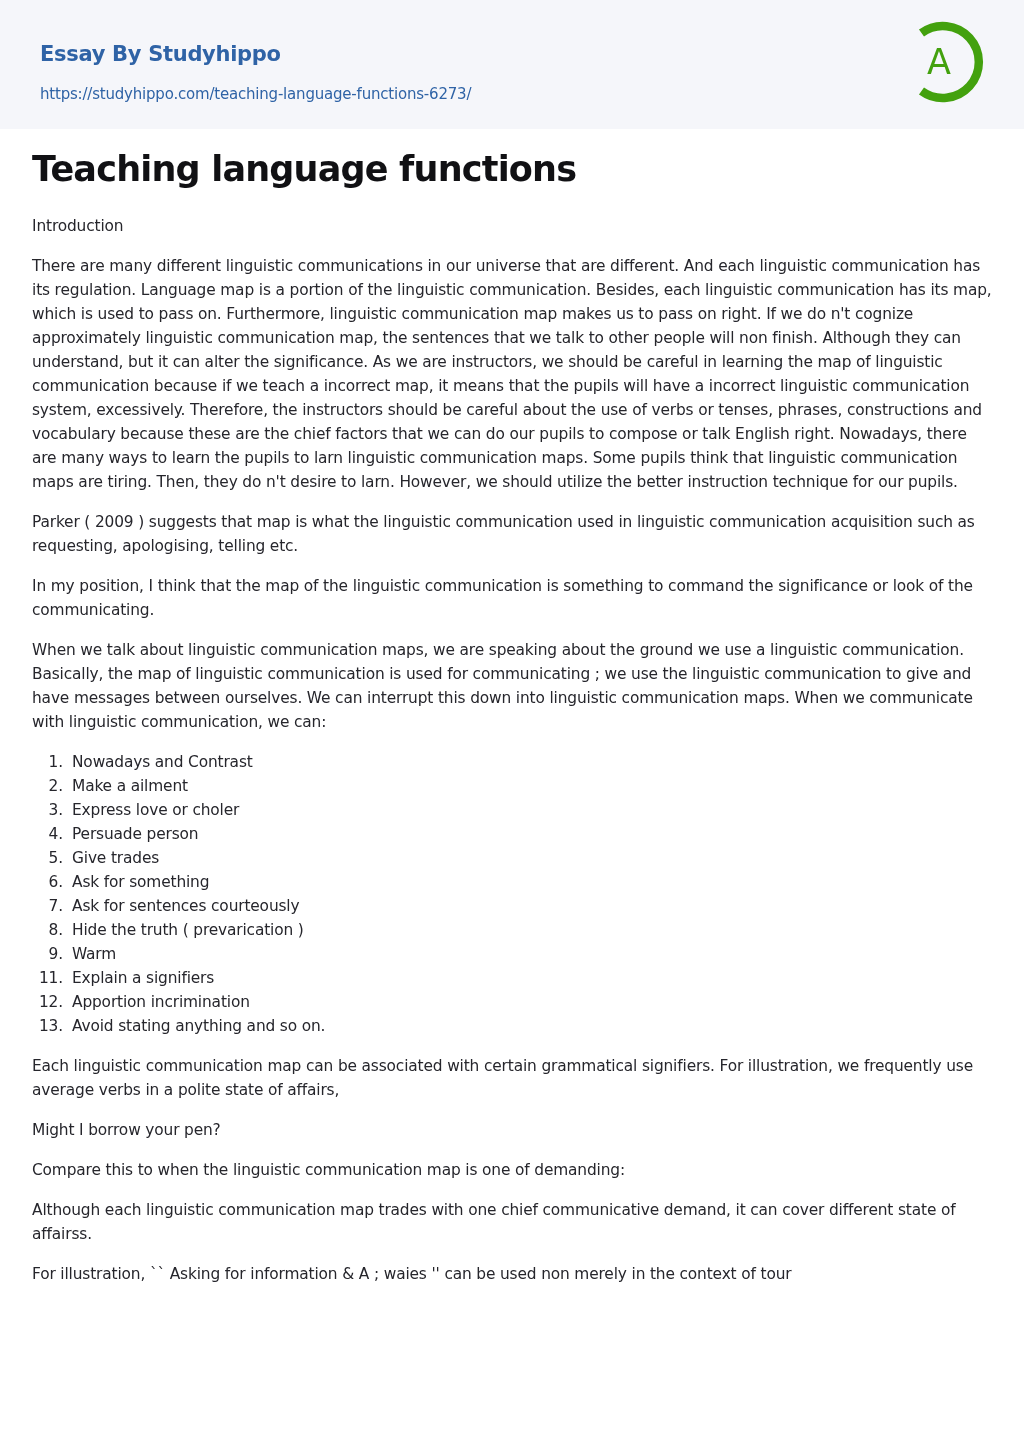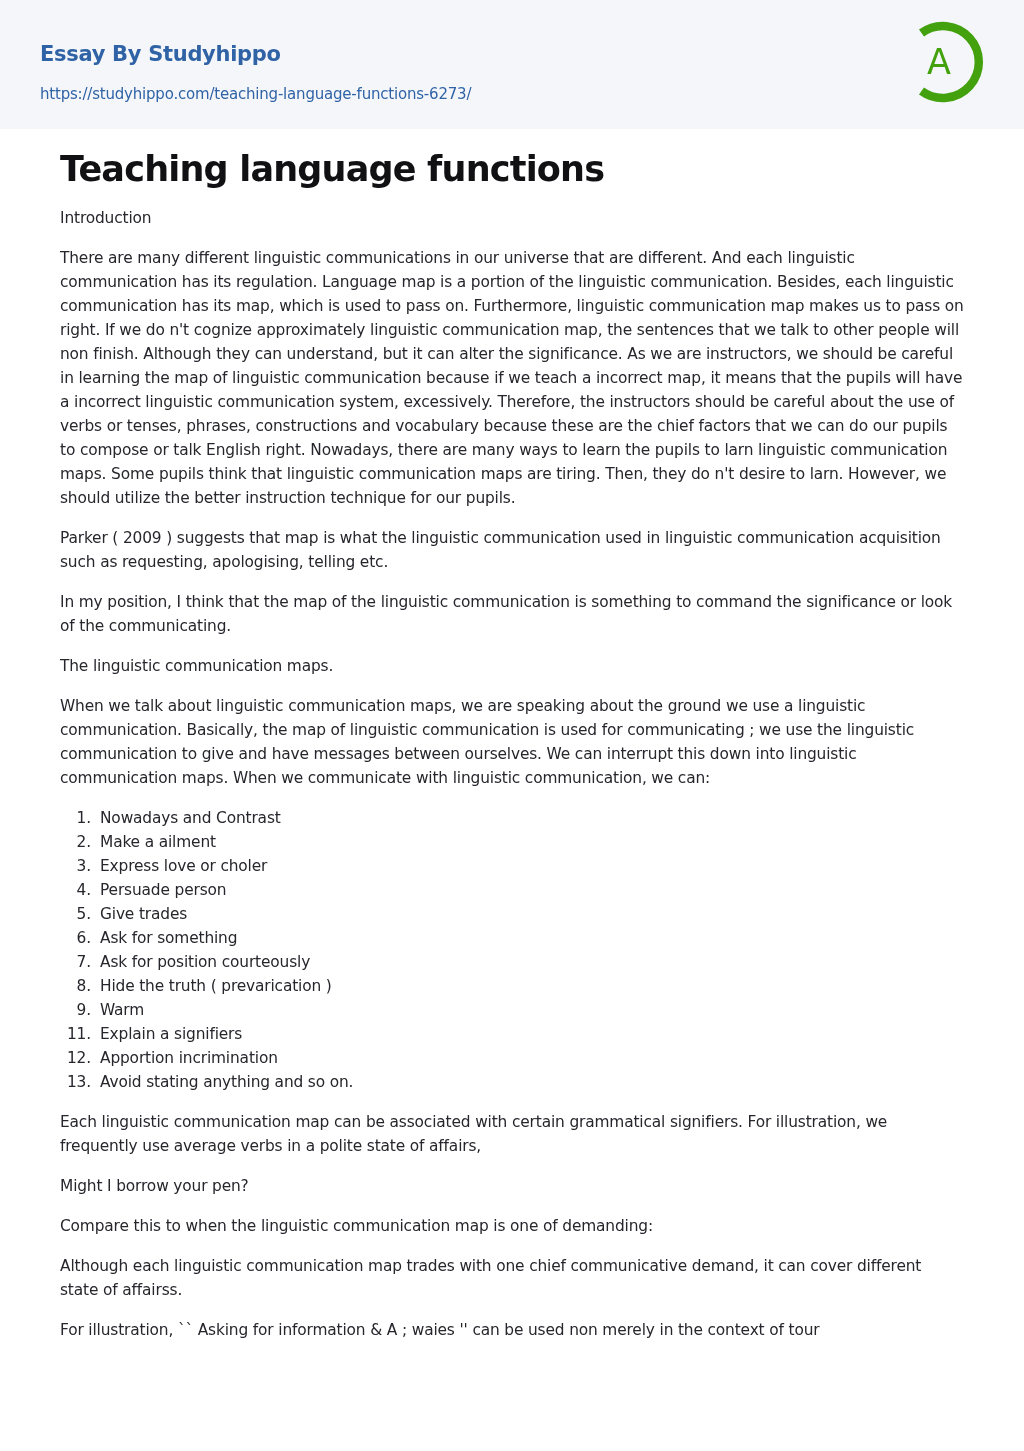--- a/index.html
+++ b/index.html
@@ -40,40 +40,40 @@
       letter-spacing: -0.2px;
     }
     .logo {
       position: absolute;
       left: 913px;
       top: 19px;
       width: 72px;
       height: 86px;
     }
     .content {
-      padding: 0 60px;
+      padding: 0 32px;
     }
     h1.title {
       margin-top: 19px;
       font-family: "DejaVu Sans", sans-serif;
       font-weight: bold;
       font-size: 35px;
       line-height: 42px;
       color: #111114;
       letter-spacing: -0.8px;
     }
     p.para {
       font-size: 15.4px;
       line-height: 24px;
       color: #26262c;
       margin-top: 16px;
       letter-spacing: -0.15px;
     }
     p.intro {
-      margin-top: 16px;
+      margin-top: 24px;
     }
     ol.functions {
       margin-top: 16px;
       padding-left: 40px;
       list-style: none;
       counter-reset: fn;
     }
     ol.functions li {
       position: relative;
       font-size: 15.4px;
@@ -100,31 +100,30 @@
   </svg>
 </header>
 
 <main class="content">
   <h1 class="title">Teaching language functions</h1>
   <p class="para intro">Introduction</p>
 
   <p class="para">There are many different linguistic communications in our universe that are different. And each linguistic communication has its regulation. Language map is a portion of the linguistic communication. Besides, each linguistic communication has its map, which is used to pass on. Furthermore, linguistic communication map makes us to pass on right. If we do n't cognize approximately linguistic communication map, the sentences that we talk to other people will non finish. Although they can understand, but it can alter the significance. As we are instructors, we should be careful in learning the map of linguistic communication because if we teach a incorrect map, it means that the pupils will have a incorrect linguistic communication system, excessively. Therefore, the instructors should be careful about the use of verbs or tenses, phrases, constructions and vocabulary because these are the chief factors that we can do our pupils to compose or talk English right. Nowadays, there are many ways to learn the pupils to larn linguistic communication maps. Some pupils think that linguistic communication maps are tiring. Then, they do n't desire to larn. However, we should utilize the better instruction technique for our pupils.</p>
   <p class="para">Parker ( 2009 ) suggests that map is what the linguistic communication used in linguistic communication acquisition such as requesting, apologising, telling etc.</p>
   <p class="para">In my position, I think that the map of the linguistic communication is something to command the significance or look of the communicating.</p>
-  <p class="para">The linguistic communication maps.</p>
   <p class="para">When we talk about linguistic communication maps, we are speaking about the ground we use a linguistic communication. Basically, the map of linguistic communication is used for communicating ; we use the linguistic communication to give and have messages between ourselves. We can interrupt this down into linguistic communication maps. When we communicate with linguistic communication, we can:</p>
 
   <ol class="functions">
     <li><span class="num">1.</span><span>Nowadays and Contrast</span></li>
     <li><span class="num">2.</span><span>Make a ailment</span></li>
     <li><span class="num">3.</span><span>Express love or choler</span></li>
     <li><span class="num">4.</span><span>Persuade person</span></li>
     <li><span class="num">5.</span><span>Give trades</span></li>
     <li><span class="num">6.</span><span>Ask for something</span></li>
-    <li><span class="num">7.</span><span>Ask for position courteously</span></li>
+    <li><span class="num">7.</span><span>Ask for sentences courteously</span></li>
     <li><span class="num">8.</span><span>Hide the truth ( prevarication )</span></li>
     <li><span class="num">9.</span><span>Warm</span></li>
     <li><span class="num">11.</span><span>Explain a signifiers</span></li>
     <li><span class="num">12.</span><span>Apportion incrimination</span></li>
     <li><span class="num">13.</span><span>Avoid stating anything and so on.</span></li>
   </ol>
 
   <p class="para">Each linguistic communication map can be associated with certain grammatical signifiers. For illustration, we frequently use average verbs in a polite state of affairs,</p>
   <p class="para">Might I borrow your pen?</p>
   <p class="para">Compare this to when the linguistic communication map is one of demanding:</p>

